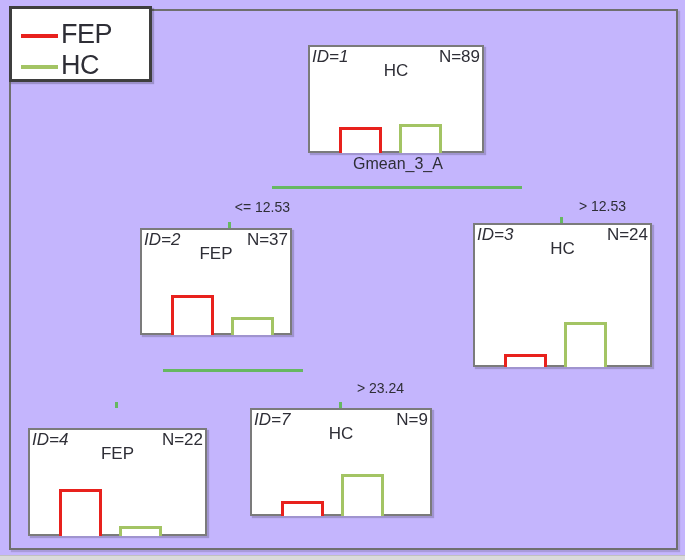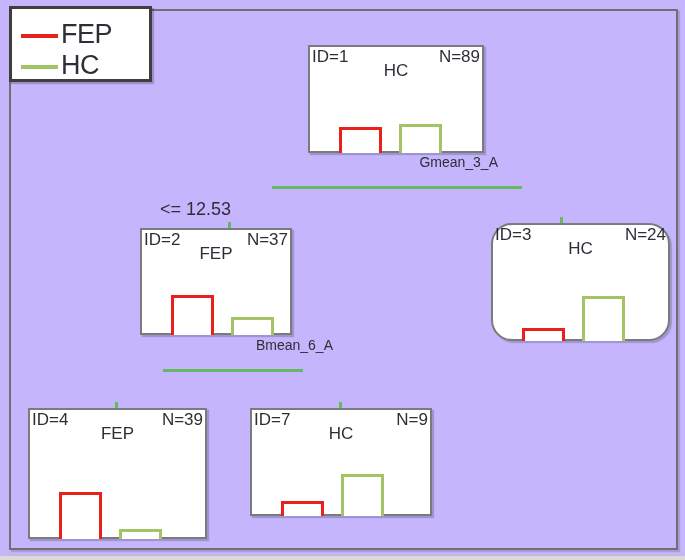--- a/index.html
+++ b/index.html
@@ -53,49 +53,49 @@
   
   .node {
     position: absolute;
     border: 2px solid #7b7b7b;
     background: #ffffff;
     box-sizing: border-box;
     box-shadow: 2px 2px 1px rgba(0,0,0,0.18);
   }
   #node-1 { left: 308px; top: 45px;  width: 176px; height: 108px; }
   #node-2 { left: 140px; top: 228px; width: 152px; height: 107px; }
-  #node-3 { left: 491px; top: 223px; width: 179px; height: 118px; border-radius: 21px; }
-  #node-4 { left: 28px;  top: 408px; width: 179px; height: 131px; }
+  #node-3 { left: 473px; top: 223px; width: 179px; height: 144px; }
+  #node-4 { left: 28px;  top: 428px; width: 179px; height: 108px; }
   #node-5 { left: 250px; top: 408px; width: 182px; height: 108px; }
-  .node-id   { position: absolute; left: 2px;  top: 0;  font-size: 17px; line-height: 1.15; }
+  .node-id   { position: absolute; left: 2px;  top: 0;  font-size: 17px; line-height: 1.15; font-style: italic; }
   .node-n    { position: absolute; right: 2px; top: 0;  font-size: 17px; line-height: 1.15; }
   .node-class{ position: absolute; left: 0; right: 0; top: 14px; text-align: center; font-size: 17px; line-height: 1.15; }
   .bar {
     position: absolute; bottom: -2px;
     width: 43px;
     border: 3px solid #000;
     border-bottom: none;
     background: #ffffff;
     box-sizing: border-box;
   }
   .bar.fep { left: 29px; }
   .bar.hc  { left: 89px; }
   
   .split-feature {
     position: absolute; width: 200px;
-    text-align: right; font-size: 14px; line-height: 1.1;
+    text-align: center; font-size: 16px; line-height: 1.1;
   }
   #feature-1 { left: 298px; top: 155px; }
   #feature-2 { left: 133px; top: 338px; }
   .split-line { position: absolute; height: 3px; }
   #split-line-1 { left: 272px; top: 186px; width: 250px; }
   #split-line-2 { left: 163px; top: 369px; width: 140px; }
   .split-cond {
     position: absolute; width: 130px;
-    text-align: left; font-size: 18px; line-height: 1.1;
+    text-align: right; font-size: 14px; line-height: 1.1;
   }
   #cond-1-left  { left: 160px; top: 200px; }
   #cond-1-right { left: 496px; top: 199px; }
   #cond-2-left  { left: 50px;  top: 381px; }
   #cond-2-right { left: 274px; top: 381px; }
   .tick { position: absolute; width: 3px; height: 6px; }
   #tick-2 { left: 228px; top: 222px; }
   #tick-3 { left: 560px; top: 217px; }
   #tick-4 { left: 115px; top: 402px; }
   #tick-5 { left: 339px; top: 402px; }
@@ -118,49 +118,50 @@
     <div class="node-id">ID=1</div>
     <div class="node-n">N=89</div>
     <div class="node-class">HC</div>
     <div class="bar fep" style="height: 26px; border-color: rgb(232, 33, 29);"></div>
     <div class="bar hc" style="height: 29px; border-color: rgb(163, 196, 100);"></div>
   </div>
 
   <div class="split-feature" id="feature-1">Gmean_3_A</div>
   <div class="split-line" id="split-line-1" style="background: rgb(102, 184, 97);"></div>
   <div class="split-cond" id="cond-1-left">&lt;= 12.53</div>
+  <div class="split-cond" id="cond-1-right">&gt; 12.53</div>
 
   <div class="tick" id="tick-2" style="background: rgb(102, 184, 97);"></div>
   <div class="tick" id="tick-3" style="background: rgb(102, 184, 97);"></div>
 
   <div class="node" id="node-2">
     <div class="node-id">ID=2</div>
     <div class="node-n">N=37</div>
     <div class="node-class">FEP</div>
     <div class="bar fep" style="height: 40px; border-color: rgb(232, 33, 29);"></div>
     <div class="bar hc" style="height: 18px; border-color: rgb(163, 196, 100);"></div>
   </div>
 
   <div class="node" id="node-3">
     <div class="node-id">ID=3</div>
     <div class="node-n">N=24</div>
     <div class="node-class">HC</div>
     <div class="bar fep" style="height: 13px; border-color: rgb(232, 33, 29);"></div>
     <div class="bar hc" style="height: 45px; border-color: rgb(163, 196, 100);"></div>
   </div>
 
-  <div class="split-feature" id="feature-2">Bmean_6_A</div>
   <div class="split-line" id="split-line-2" style="background: rgb(102, 184, 97);"></div>
+  <div class="split-cond" id="cond-2-right">&gt; 23.24</div>
 
   <div class="tick" id="tick-4" style="background: rgb(102, 184, 97);"></div>
   <div class="tick" id="tick-5" style="background: rgb(102, 184, 97);"></div>
 
   <div class="node" id="node-4">
     <div class="node-id">ID=4</div>
-    <div class="node-n">N=39</div>
+    <div class="node-n">N=22</div>
     <div class="node-class">FEP</div>
     <div class="bar fep" style="height: 47px; border-color: rgb(232, 33, 29);"></div>
     <div class="bar hc" style="height: 10px; border-color: rgb(163, 196, 100);"></div>
   </div>
 
   <div class="node" id="node-5">
     <div class="node-id">ID=7</div>
     <div class="node-n">N=9</div>
     <div class="node-class">HC</div>
     <div class="bar fep" style="height: 15px; border-color: rgb(232, 33, 29);"></div>

